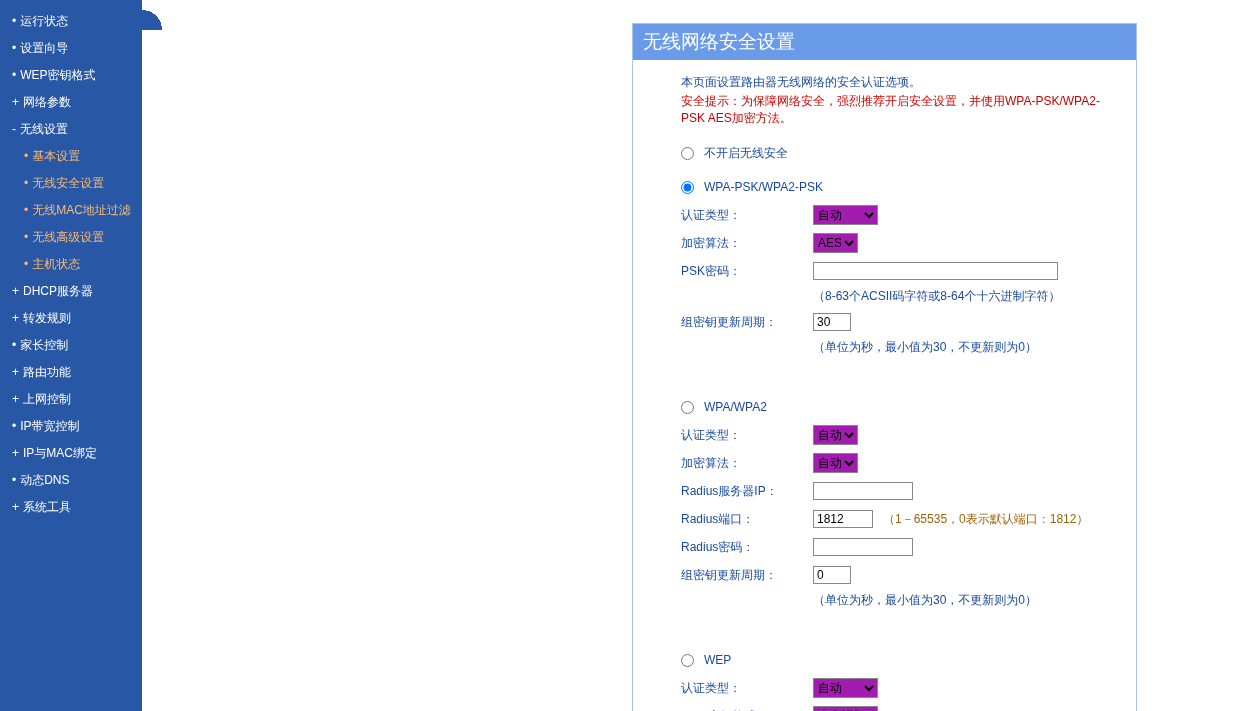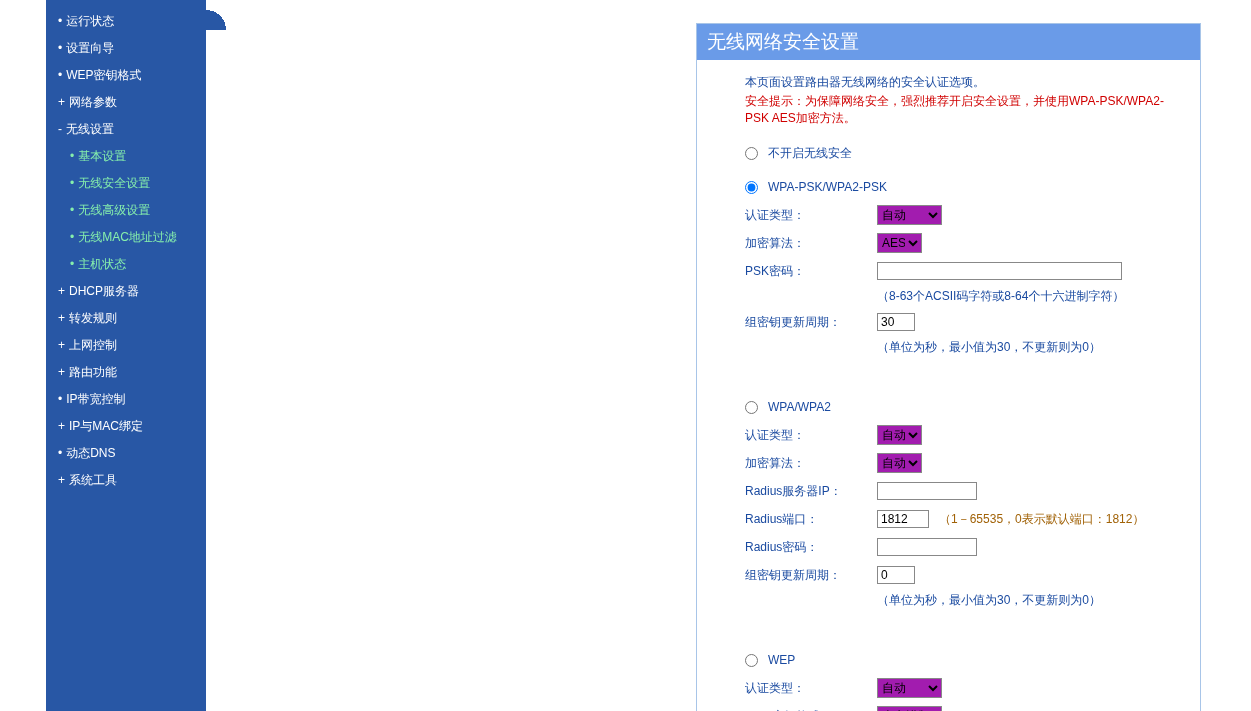--- a/index.html
+++ b/index.html
@@ -1,24 +1,23 @@
 <!DOCTYPE html>
 <html><head>
   <meta charset="utf-8">
   <style>
     * { margin: 0; padding: 0; box-sizing: border-box; }
     body { font-family: "SimSun", Arial, sans-serif; font-size: 12px; background: #fff; }
     .container { display: flex; width: 1251px; height: 711px; }
     .sidebar {
-      width: 160px;
+      width: 142px;
       background: #2857a5;
       color: #fff;
       padding-top: 8px;
       position: relative;
-      margin-left: 46px;
     }
     .sidebar::after {
       content: "";
       position: absolute;
       top: 0;
       right: -20px;
       width: 20px;
       height: 30px;
       background: radial-gradient(circle at 0 30px, #2857a5 20px, transparent 20px);
     }
@@ -26,21 +25,21 @@
       padding: 5px 0 5px 12px;
       cursor: pointer;
       white-space: nowrap;
       color: #fff;
     }
     .menu-item .bullet { margin-right: 4px; }
     .sub-item {
       padding: 5px 16px 5px 24px;
       cursor: pointer;
       white-space: nowrap;
-      color: #86efac;
+      color: #fdba74;
     }
     .sub-item .bullet { margin-right: 4px; }
     .main { flex: 1; padding-left: 490px; padding-top: 23px; }
     .panel { width: 505px; border: 1px solid #a8c5e8; }
     .panel-header {
       background: #6a9be8;
       color: #fff;
       padding: 5px 10px;
       font-size: 19px;
     }
@@ -71,27 +70,28 @@
 
 <div class="container">
   <div class="sidebar">
     <div class="menu-item"><span class="bullet">•</span><span>运行状态</span></div>
     <div class="menu-item"><span class="bullet">•</span><span>设置向导</span></div>
     <div class="menu-item"><span class="bullet">•</span><span>WEP密钥格式</span></div>
     <div class="menu-item"><span class="bullet">+</span><span>网络参数</span></div>
     <div class="menu-item"><span class="bullet">-</span><span>无线设置</span></div>
     <div class="sub-item"><span class="bullet">•</span><span>基本设置</span></div>
     <div class="sub-item"><span class="bullet">•</span><span>无线安全设置</span></div>
+    <div class="sub-item"><span class="bullet">•</span><span>无线MAC地址过滤</span></div>
     <div class="sub-item"><span class="bullet">•</span><span>无线高级设置</span></div>
-    <div class="sub-item"><span class="bullet">•</span><span>无线MAC地址过滤</span></div>
     <div class="sub-item"><span class="bullet">•</span><span>主机状态</span></div>
     <div class="menu-item"><span class="bullet">+</span><span>DHCP服务器</span></div>
     <div class="menu-item"><span class="bullet">+</span><span>转发规则</span></div>
+    <div class="menu-item"><span class="bullet">•</span><span>家长控制</span></div>
+    <div class="menu-item"><span class="bullet">+</span><span>路由功能</span></div>
     <div class="menu-item"><span class="bullet">+</span><span>上网控制</span></div>
-    <div class="menu-item"><span class="bullet">+</span><span>路由功能</span></div>
     <div class="menu-item"><span class="bullet">•</span><span>IP带宽控制</span></div>
     <div class="menu-item"><span class="bullet">+</span><span>IP与MAC绑定</span></div>
     <div class="menu-item"><span class="bullet">•</span><span>动态DNS</span></div>
     <div class="menu-item"><span class="bullet">+</span><span>系统工具</span></div>
   </div>
 
   <div class="main">
     <div class="panel">
       <div class="panel-header">无线网络安全设置</div>
       <div class="panel-body">
@@ -145,21 +145,21 @@
             <span class="form-label">加密算法：</span>
             <span class="form-value"><select class="sel-narrow"><option>自动</option></select></span>
           </div>
           <div class="form-row">
             <span class="form-label">Radius服务器IP：</span>
             <span class="form-value"><input type="text" class="inp-med" value="" style=""></span>
           </div>
           <div class="form-row">
             <span class="form-label">Radius端口：</span>
             <span class="form-value">
-              <input type="text" style="width: 52px;" value="1812">
+              <input type="text" style="width: 60px;" value="1812">
               &nbsp;&nbsp;<span style="color:#a16207">（1－65535，0表示默认端口：1812）</span>
             </span>
           </div>
           <div class="form-row">
             <span class="form-label">Radius密码：</span>
             <span class="form-value"><input type="text" class="inp-med" value="" style=""></span>
           </div>
           <div class="form-row">
             <span class="form-label">组密钥更新周期：</span>
             <span class="form-value"><input type="text" class="inp-short" value="0" style=""></span>

